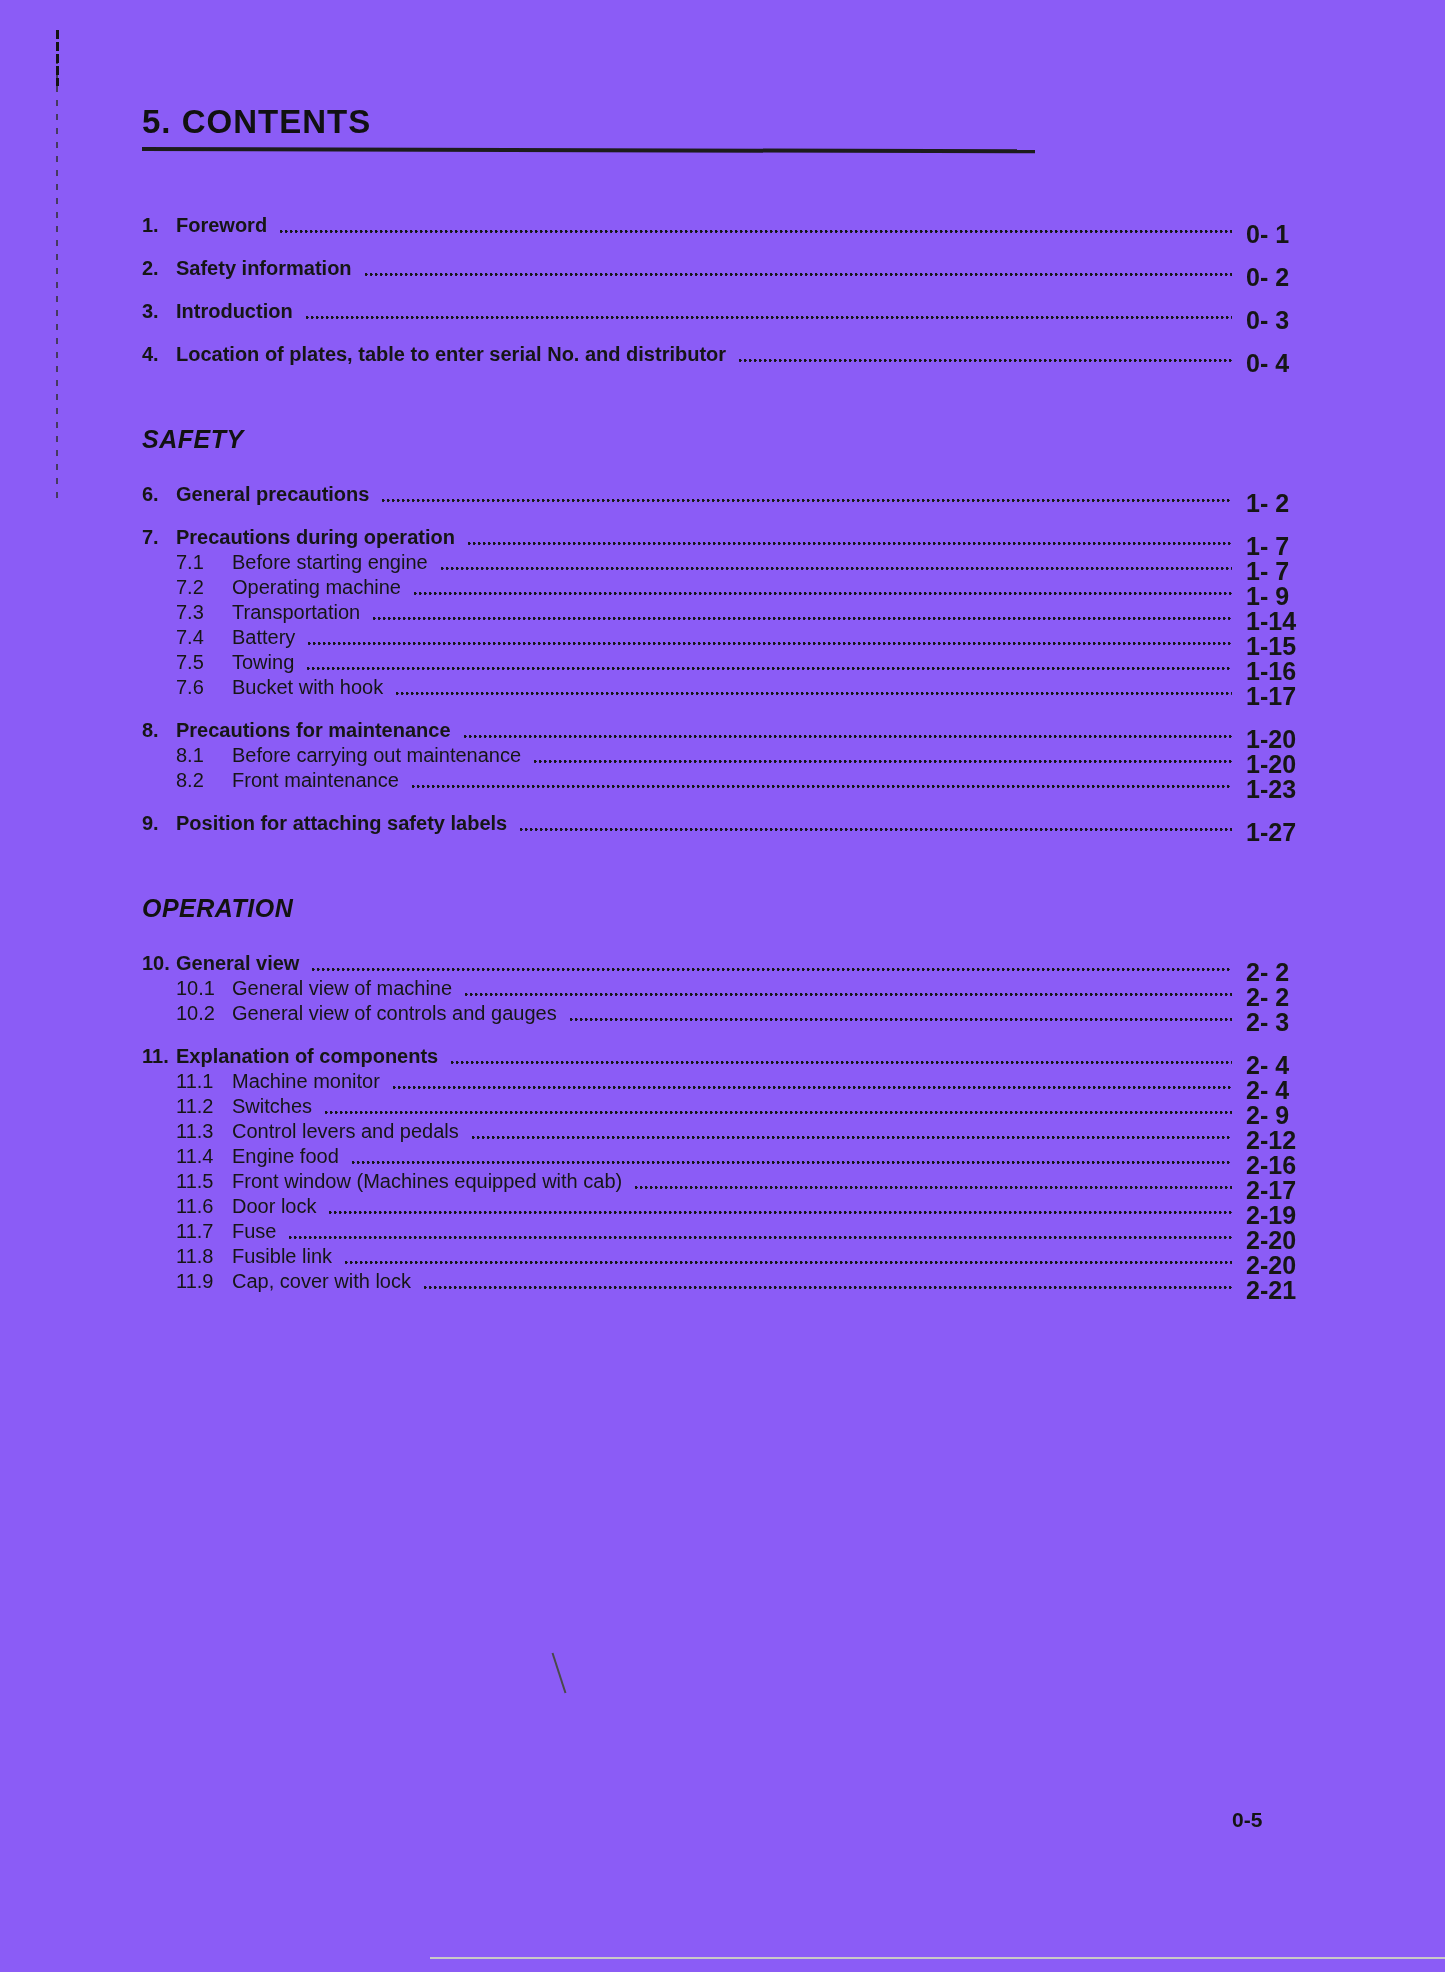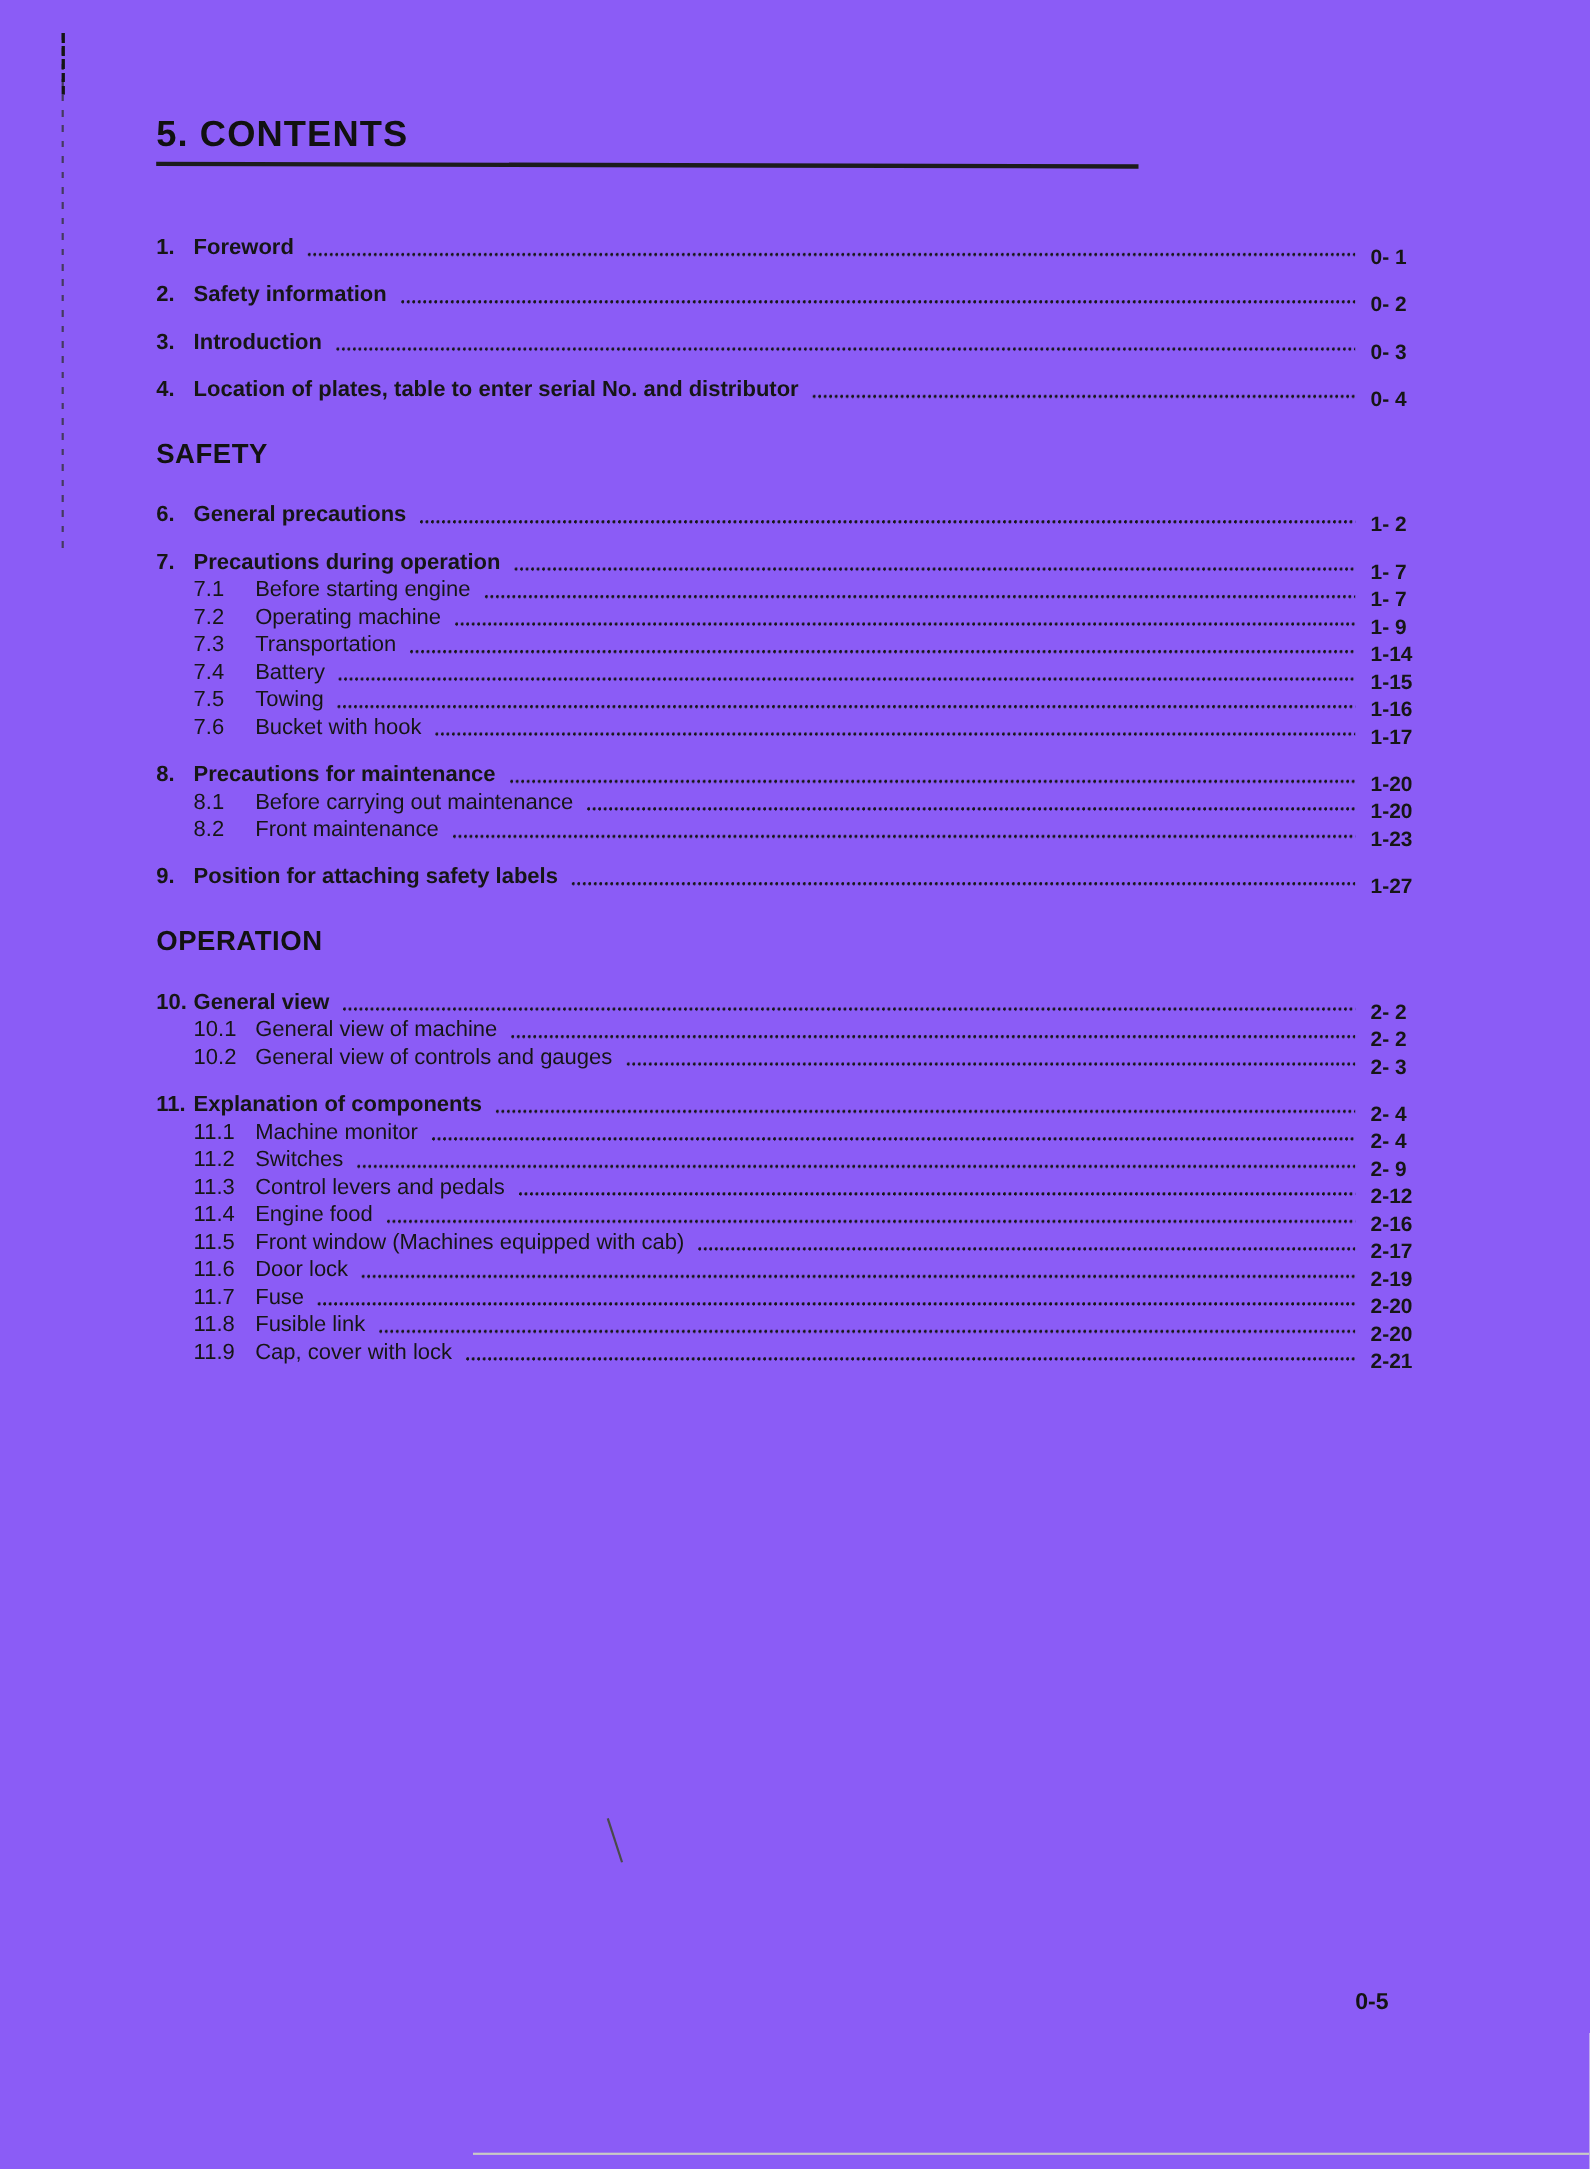--- a/index.html
+++ b/index.html
@@ -32,23 +32,24 @@
     background: #1c1c1c;
     margin-top: 7px;
     transform: rotate(0.15deg);
     transform-origin: left center;
   }
   .toc { margin-top: 62px; }
   .section-header {
     font-size: 25px;
     font-weight: bold;
     color: #121212;
-    margin-top: 32px;
+    margin-top: 58px;
     margin-bottom: 28px;
     letter-spacing: 0.5px;
+    font-style: italic;
   }
   .toc-row {
     display: flex;
     align-items: flex-end;
     line-height: 25px;
     font-size: 20px;
   }
   .toc-row.lvl1 { margin-top: 18px; font-weight: bold; }
   .toc-row.lvl1.first-in-group { margin-top: 0; }
   .toc-row.lvl2 { margin-top: 0; font-weight: normal; padding-left: 34px; }
@@ -65,21 +66,21 @@
     margin: 0 14px 4px 10px;
     align-self: flex-end;
     background-image: radial-gradient(circle at 2.2px 2.4px, #161616 1.25px, rgba(0,0,0,0) 1.6px);
     background-size: 5px 5px;
     background-repeat: repeat-x;
     background-position: left bottom;
   }
   .toc-page {
     flex: 0 0 64px;
     font-weight: bold;
-    font-size: 19px;
+    font-size: 25px;
     white-space: pre;
     position: relative;
     top: 9px;
     text-align: left;
   }
   .footer-page-number {
     position: absolute;
     left: 1232px;
     top: 1808px;
     font-size: 21px;

